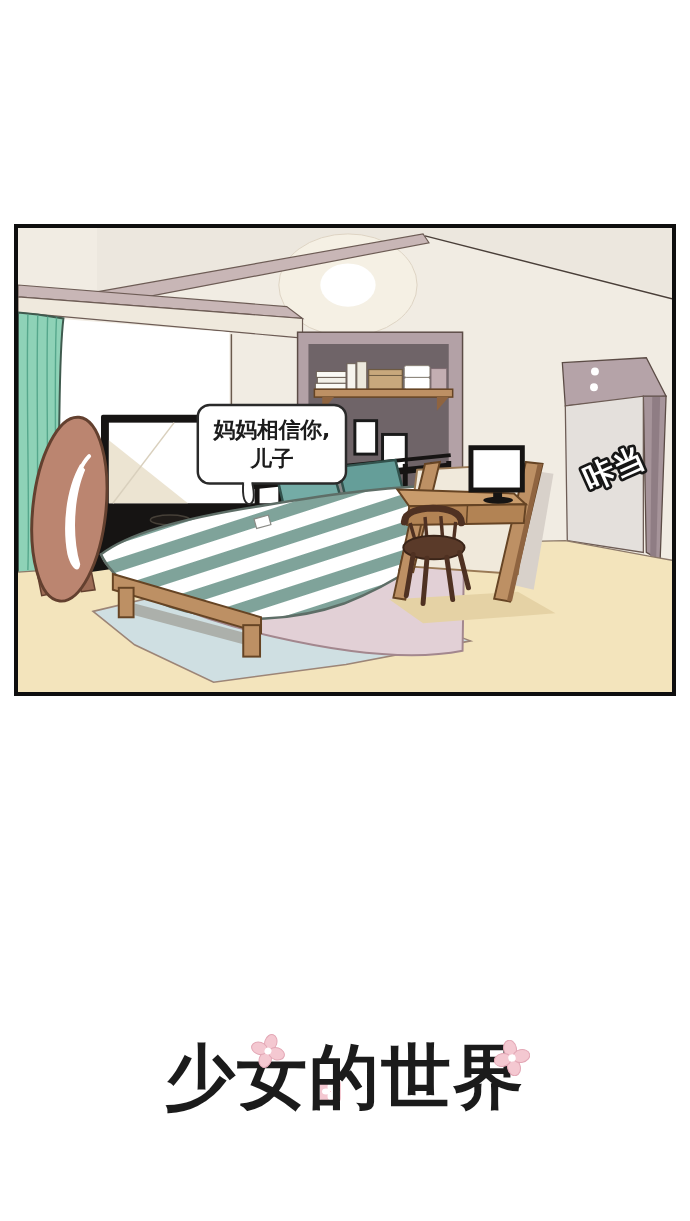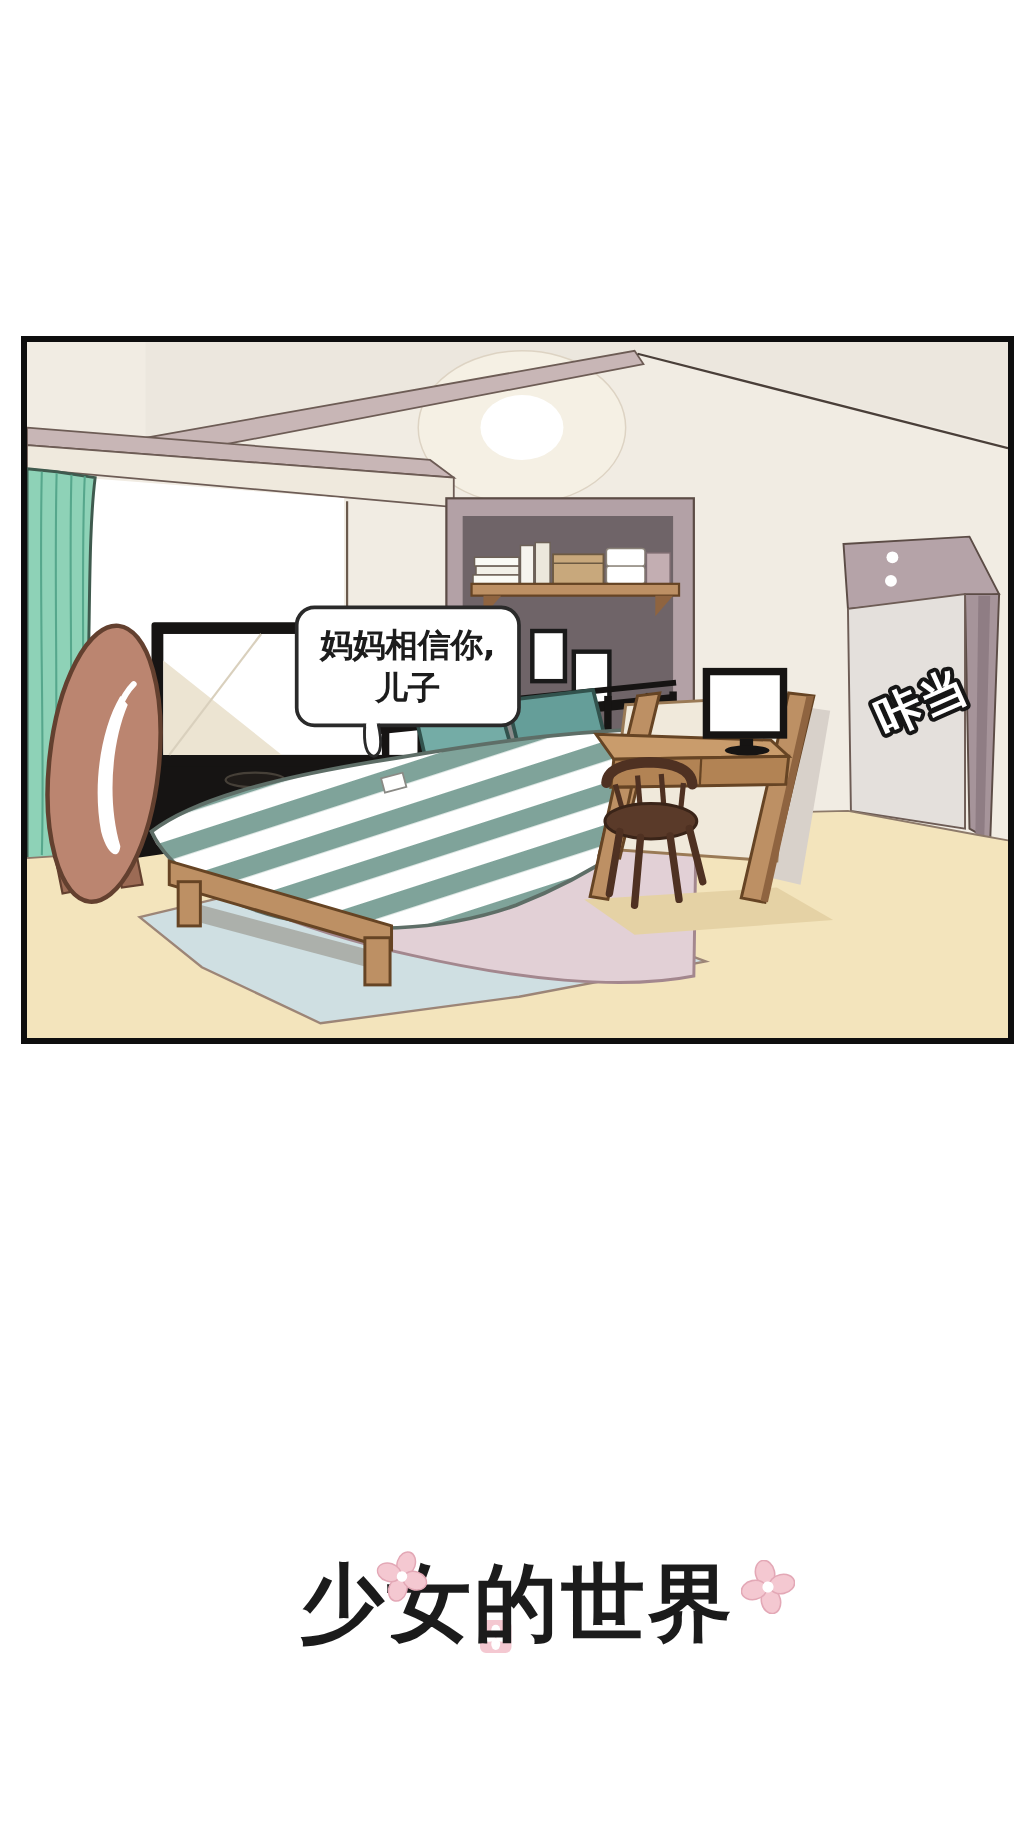--- a/index.html
+++ b/index.html
@@ -2,21 +2,21 @@
 <html style="--paper: #ffffff; --ink: #161413; --wall: #f1ece3; --ceiling: #ece7de; --beam: #c8b6b6; --beamEdge: #6d5c55; --lampGlow: #f5f0e4; --curtain: #8ed2b7; --curtainFold: #56a78c; --curtainOutline: #3f5a4e; --windowWhite: #ffffff; --accentFrame: #b3a1a6; --accentWall: #6f6468; --wood: #bd9064; --woodDark: #8f6440; --woodOutline: #664424; --shelfBoxTan: #c8a87c; --screenTint: #ece4d2; --mirror: #bb8570; --mirrorOutline: #63402f; --pillowTeal: #74aca6; --pillowTeal2: #659e99; --pillowOutline: #32524d; --stripe: #7fa39a; --duvetOutline: #5e6e67; --bedPink: #e2d0d6; --bedPinkOutline: #a3878e; --rug: #cfdfe2; --rugOutline: #9c8577; --floor: #f3e4bc; --floorLine: #8d7a6a; --floorShadow: #e5d2a5; --chair: #5a3a29; --chairOutline: #3a2418; --nook: #b5a3a8; --nookMid: #a6949a; --nookDark: #8f7d84; --door: #e4e0dc; --shadowWall: #d8d1ca; --grayBox: #8b8b8b; --bubbleBorder: #2a2a2a; --titleInk: #1b1b1b; --flowerPink: #f4c8d1; --flowerEdge: #e3a8b6;"><head>
 <meta charset="utf-8">
 <style>
   html,body{margin:0;padding:0;background:#ffffff;}
   #page{position:relative;width:690px;height:1221px;background:var(--paper,#fff);overflow:hidden;
         font-family:"DejaVu Sans","Liberation Sans",sans-serif;}
   #panel{position:absolute;left:14px;top:224px;width:654px;height:464px;
          border:4px solid #0e0e0e;background:var(--wall,#f1ece3);}
   #panel svg{display:block;width:100%;height:100%;}
   .titlewrap{position:absolute;left:0;top:1042px;width:100%;text-align:center;line-height:1;}
-  .title{font-size:56px;font-weight:600;letter-spacing:2px;color:var(--titleInk,#1b1b1b);
+  .title{font-size:70px;font-weight:600;letter-spacing:2px;color:var(--titleInk,#1b1b1b);
          position:relative;z-index:2;}
   .flower{position:absolute;z-index:3;}
   .pinkbox{position:absolute;z-index:1;width:21px;height:22px;border-radius:4px;
            background:var(--flowerPink,#f4c8d1);left:calc(50% - 25px);top:1080px;}
   .pinkbox svg{position:absolute;left:2px;top:3px;}
   .f1{left:calc(50% - 94px);top:1034px;}
   .f2{left:calc(50% + 149px);top:1040px;}
   text{font-family:"DejaVu Sans","Liberation Sans",sans-serif;}
 </style>
 </head>

